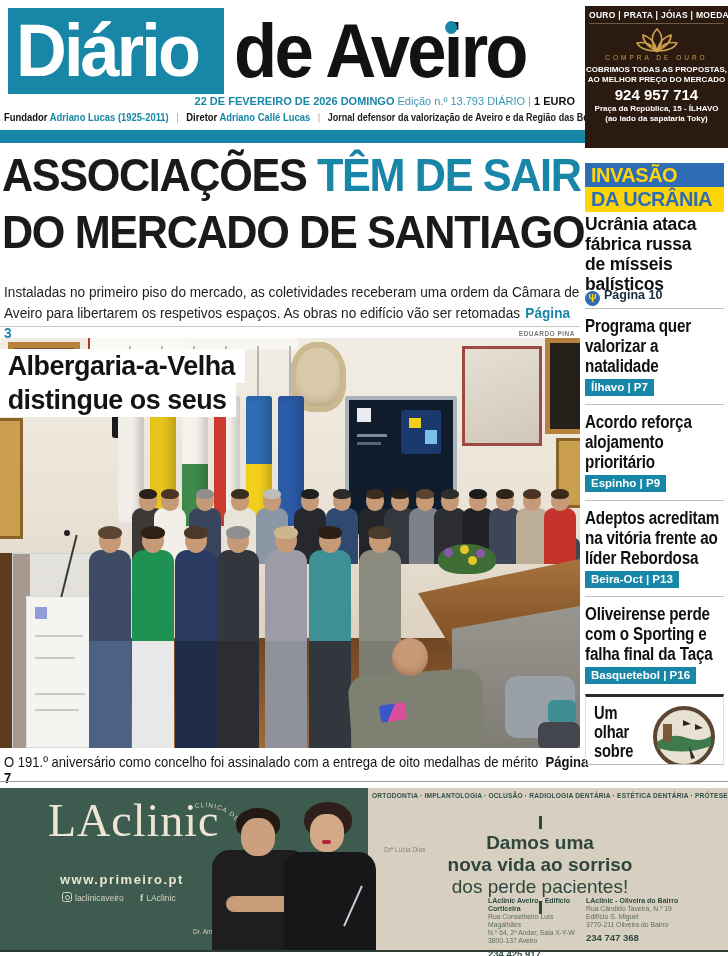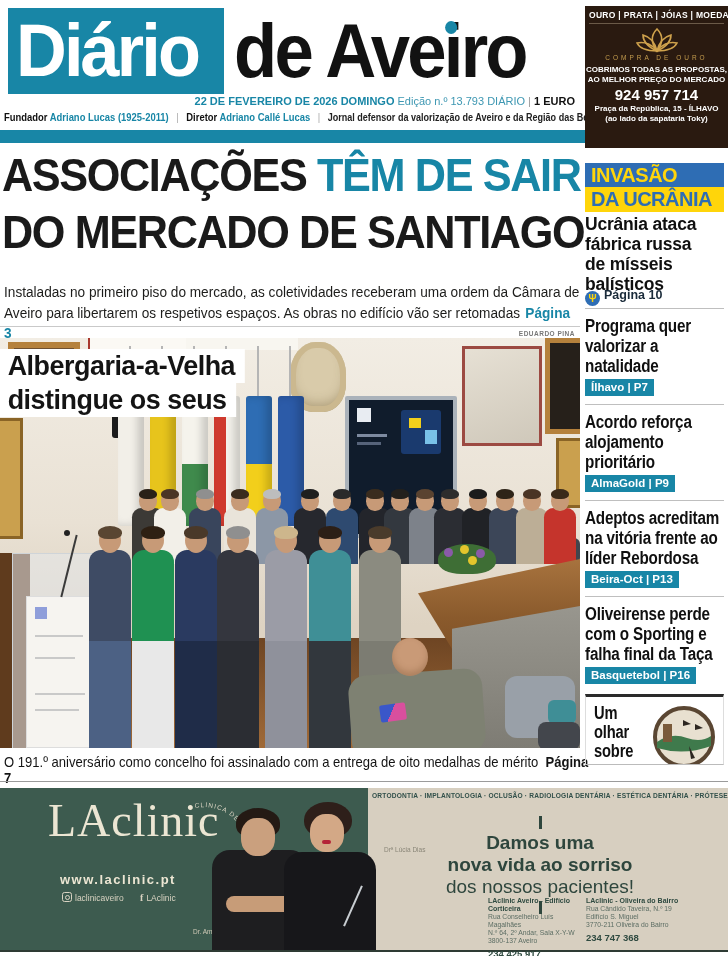--- a/index.html
+++ b/index.html
@@ -416,21 +416,21 @@
 
   <div class="abs sb-title" style="left:585px;top:214px;width:128px;transform:scaleX(1);">Ucrânia ataca fábrica russa de mísseis balísticos</div>
   <div class="abs ua-row"><span class="ua-ico">Ψ</span><span>Página 10</span></div>
   <div class="abs sb-rule" style="top:308px;"></div>
 
   <div class="abs sb-title" style="left:585px;top:316px;">Programa quer valorizar a natalidade</div>
   <div class="abs sb-badge" style="top:379px;">Ílhavo | P7</div>
   <div class="abs sb-rule" style="top:404px;"></div>
 
   <div class="abs sb-title" style="left:585px;top:412px;">Acordo reforça alojamento prioritário</div>
-  <div class="abs sb-badge" style="top:475px;">AlmaGold | P9</div>
+  <div class="abs sb-badge" style="top:475px;">Espinho | P9</div>
   <div class="abs sb-rule" style="top:500px;"></div>
 
   <div class="abs sb-title" style="left:585px;top:508px;">Adeptos acreditam na vitória frente ao líder Rebordosa</div>
   <div class="abs sb-badge" style="top:571px;">Beira-Oct | P13</div>
   <div class="abs sb-rule" style="top:596px;"></div>
 
   <div class="abs sb-title" style="left:585px;top:604px;">Oliveirense perde com o Sporting e falha final da Taça</div>
 
   <div class="abs sb-badge" style="top:667px;">Basquetebol | P16</div>
 
@@ -455,21 +455,21 @@
     <div class="abs cl-arc">
       <svg width="72" height="72" viewBox="0 0 72 72">
         <defs>
             <path id="arcp" d="M 12 6 A 44 44 0 0 1 64 58"></path>
           </defs>
         <text font-size="6.5" fill="#d9d3c2" letter-spacing="1" font-family="Liberation Sans, sans-serif">
           <textPath href="#arcp">CLÍNICA DE MEDICINA DENTÁRIA</textPath>
         </text>
       </svg>
     </div>
-    <div class="abs cl-web">www.laclinic.pt</div>
+    <div class="abs cl-web">www.primeiro.pt</div>
     <div class="abs cl-social">
       <span class="ig-ico"></span><span>laclinicaveiro</span>
       <span class="fb-ico">f</span><span>LAclinic</span>
     </div>
 
     <div class="abs sil man-body"></div>
     <div class="abs sil man-hair"></div>
     <div class="abs sil man-face"></div>
     <div class="abs sil man-arms"></div>
     <div class="abs sil wom-body"></div>
@@ -478,21 +478,21 @@
     <div class="abs sil wom-lips"></div>
     <div class="abs sil wom-tool"></div>
     <div class="abs doc-left">Dr. Américo Ferraz</div>
     <div class="abs doc-right">Drª Lúcia Dias</div>
 
     <div class="abs cl-services">ORTODONTIA · IMPLANTOLOGIA · OCLUSÃO · RADIOLOGIA DENTÁRIA · ESTÉTICA DENTÁRIA · PRÓTESES · BRANQUEAMENTO</div>
     <div class="abs cl-slogan">
       <span class="cl-bar"></span>
       <div class="cl-s1">Damos uma</div>
       <div class="cl-s2">nova vida ao sorriso</div>
-      <div class="cl-s3">dos nossos pacientes!</div>
+      <div class="cl-s3">dos perde pacientes!</div>
       <span class="cl-bar"></span>
     </div>
     <div class="abs cl-loc" style="left:488px;width:95px;">
       <div class="nm">LAclinic Aveiro - Edifício Corticeira</div>
       <div>Rua Conselheiro Luís Magalhães</div>
       <div>N.º 64, 2º Andar, Sala X-Y-W</div>
       <div>3800-137 Aveiro</div>
       <div class="ph">234 425 917</div>
     </div>
     <div class="abs cl-loc" style="left:586px;width:110px;">

